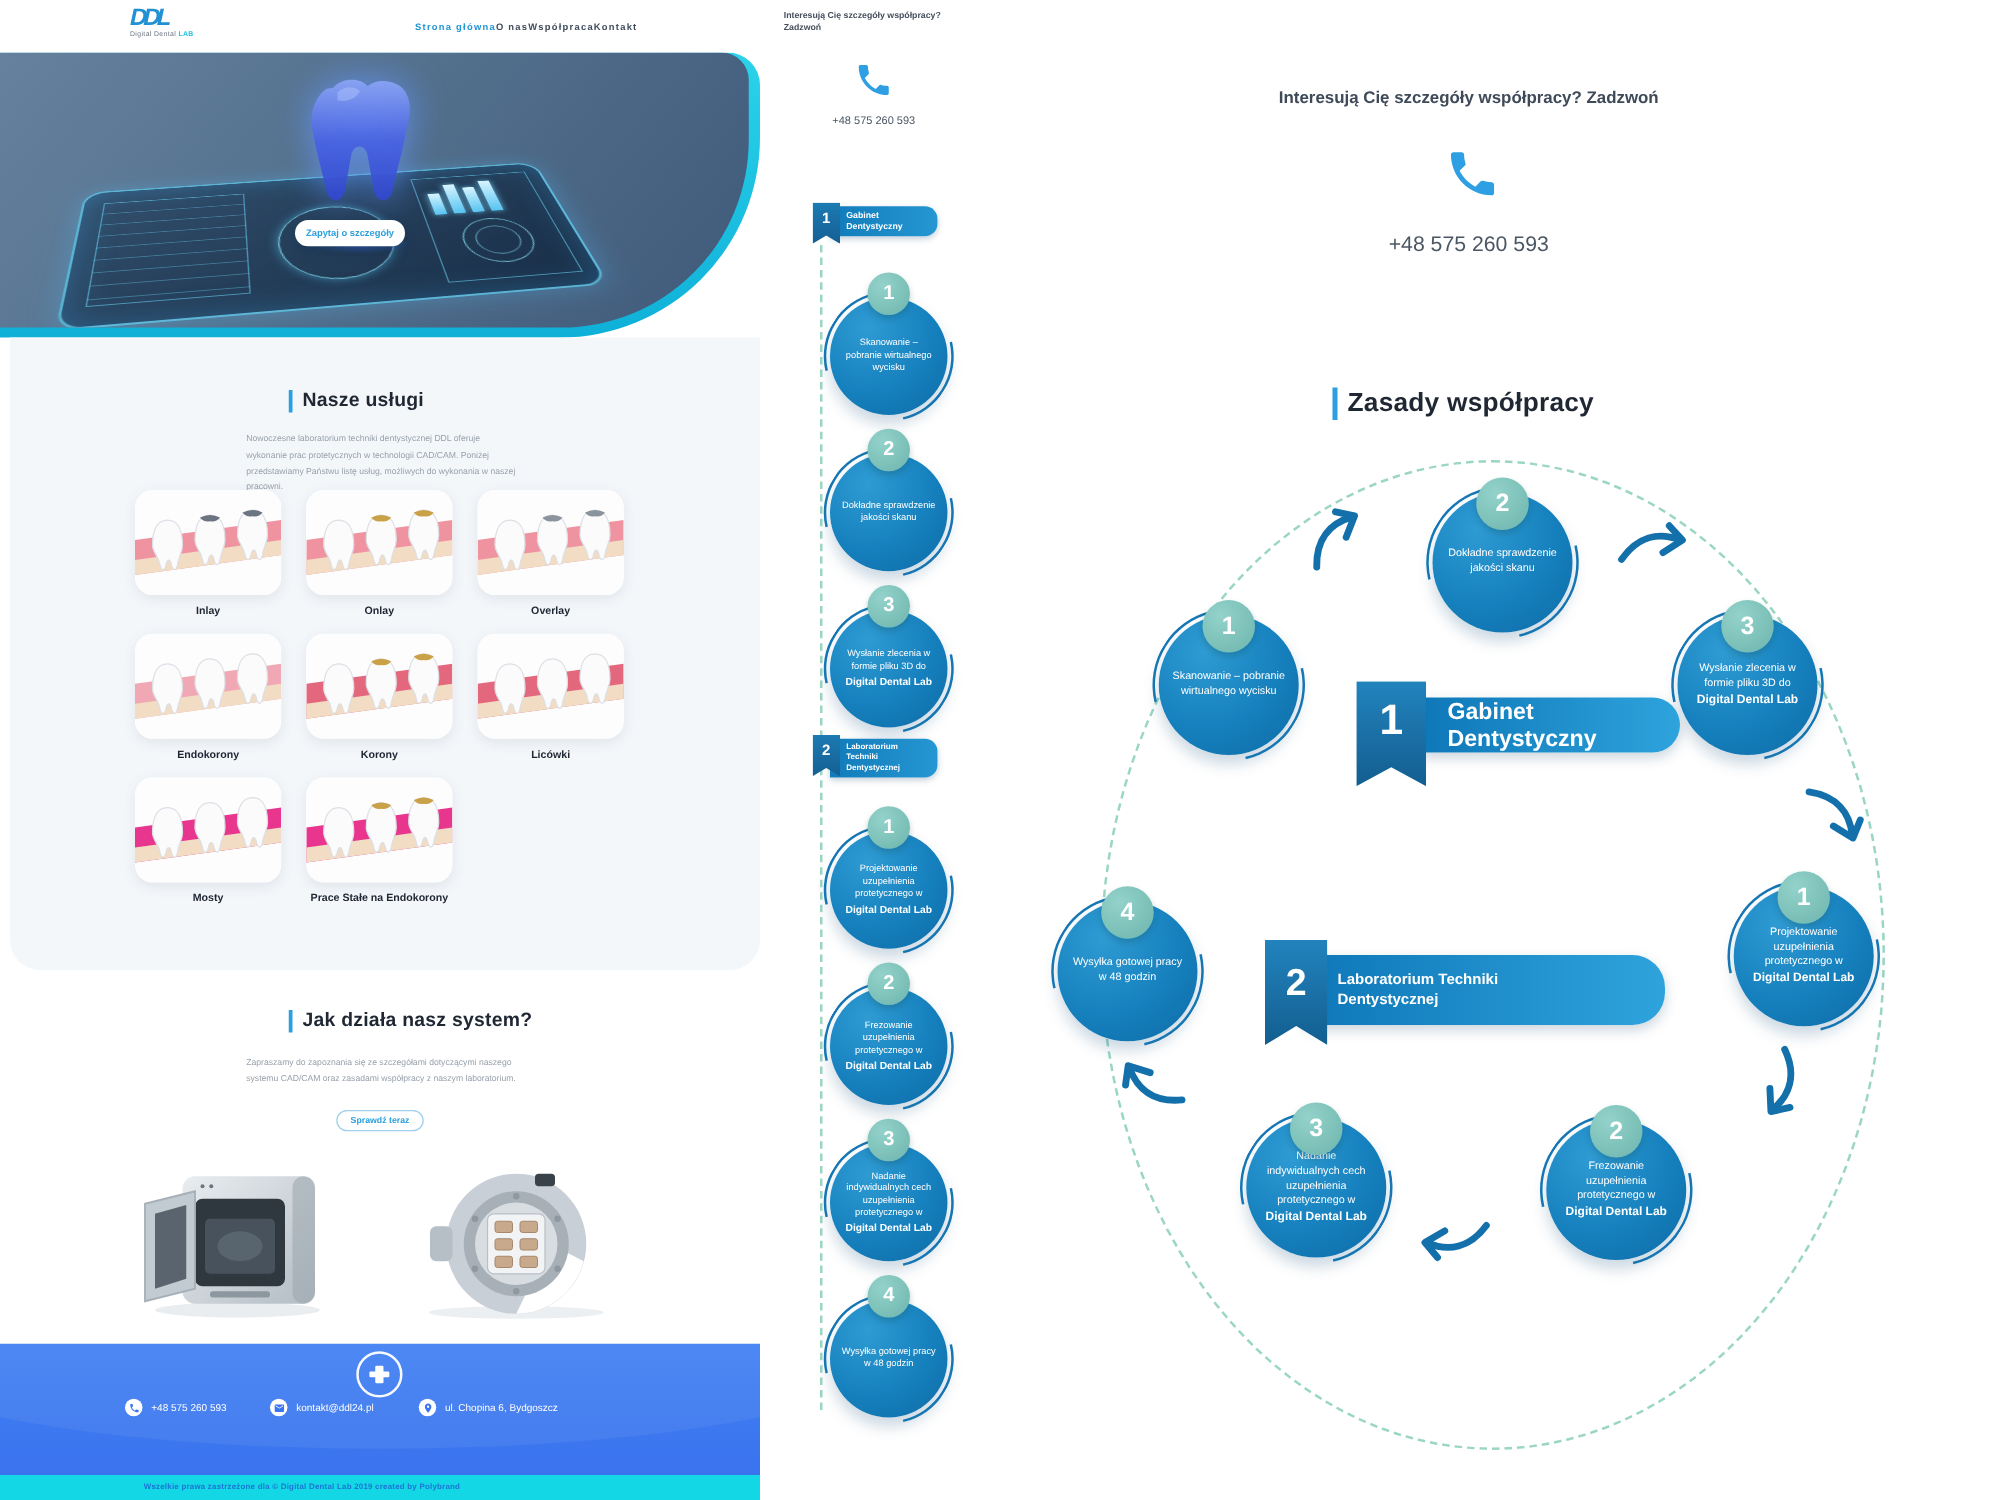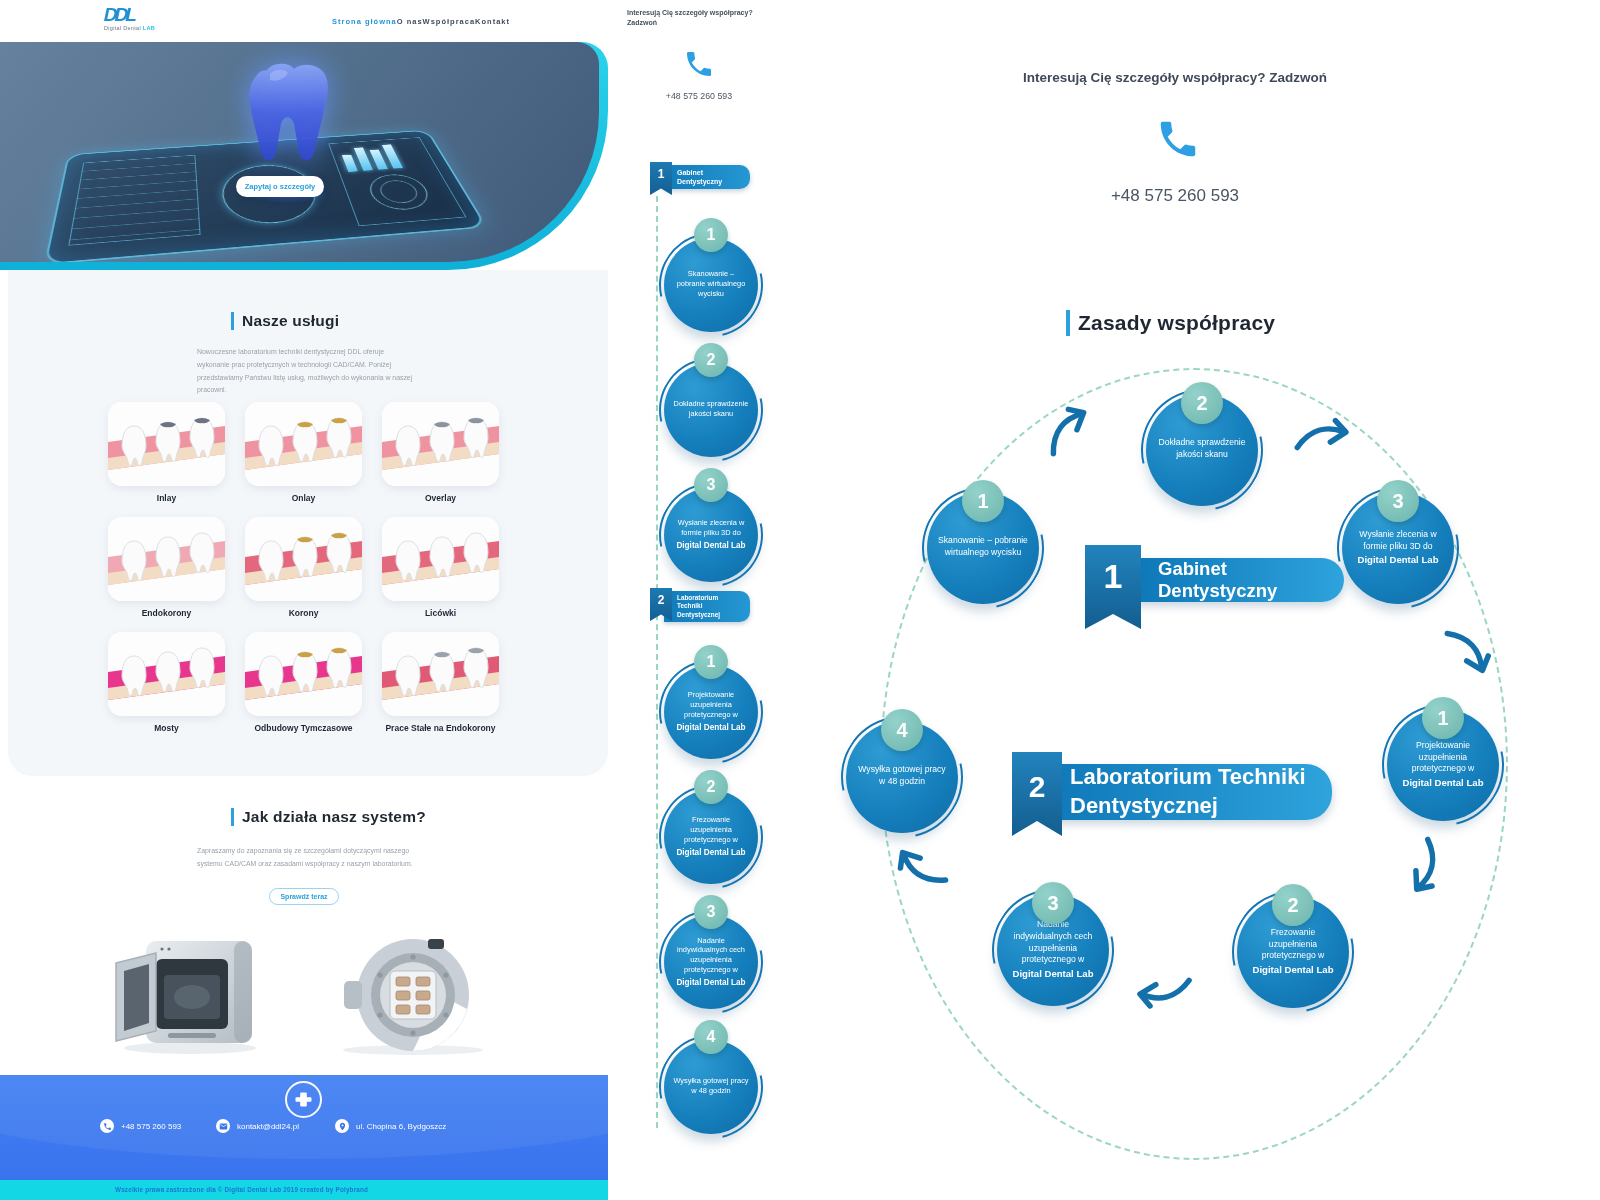--- a/index.html
+++ b/index.html
@@ -35,21 +35,21 @@
   .tooth-glow { position:absolute; left:245px; top:145px; width:85px; height:16px; border-radius:50%; background:radial-gradient(closest-side,rgba(70,110,230,.55),rgba(70,110,230,0)); }
   .hero-btn { position:absolute; left:236px; top:134px; width:88px; height:21px; border-radius:11px; background:#fff; color:#2ba0dd; font-size:7.5px; font-weight:600; display:flex; align-items:center; justify-content:center; box-shadow:0 4px 10px rgba(0,40,80,.28); cursor:pointer; }
 
   
   .services { position:absolute; left:8px; top:270px; width:600px; height:506px; background:#f4f7fa; border-radius:0 0 24px 24px; }
   .sec-head { position:absolute; display:flex; align-items:center; gap:8px;padding-left:34px; }
   .sec-head .bar { display:block; width:3px; height:18px; background:#2c9fe0; }
   .sec-head .txt { font-size:15.5px; font-weight:800; color:#1f2733; letter-spacing:.2px; white-space:nowrap; }
   .svc-head { left:189px; top:42px; }
   .svc-intro { position:absolute; left:189px; top:76px; width:216px; font-size:6.9px; line-height:1.85; color:#98a1ac; }
-  .svc-grid { position:absolute; left:100px; top:132px; width:400px; display:grid; grid-template-columns:117px 117px 117px; column-gap:20px; row-gap:0; }
+  .svc-grid { position:absolute; left:100px; top:122px; width:400px; display:grid; grid-template-columns:117px 117px 117px; column-gap:20px; row-gap:0; }
   .svc-cell { margin-bottom:14px; }
   .svc-card { width:117px; height:84px; border-radius:14px; background:#fff; overflow:hidden; box-shadow:0 3px 10px rgba(30,60,90,.09); }
   .svc-card svg { display:block; width:100%; height:100%; }
   .svc-label { text-align:center; font-size:8.5px; font-weight:700; color:#1e2633; margin-top:7px; }
   .svc-cell:nth-child(1){ --inlay:#6b7480; }
   .svc-cell:nth-child(2){ --inlay:#c9a248; }
   .svc-cell:nth-child(3){ --inlay:#8a939e; }
   .svc-cell:nth-child(4){ --gum:#f0a9b4; --inlay:transparent; }
   .svc-cell:nth-child(5){ --gum:#e4687d; --inlay:#c9a248; }
   .svc-cell:nth-child(6){ --gum:#e4687d; --inlay:transparent; }
@@ -111,21 +111,21 @@
   .d-head { left:1032px; top:310px; }
   .d-head .bar { width:4px; height:26px; background:#2c9fe0; }
   .d-head .txt { font-size:21px; }
   .ellipse { position:absolute; left:880px; top:368px; width:628px; height:792px; border:2px dashed #9bd6c3; border-radius:50%; }
   .ribbon { position:absolute; }
   .rb-bm { position:absolute; background:linear-gradient(180deg,#2283bd,#135e90); clip-path:polygon(0 0,100% 0,100% 100%,50% 82%,0 100%); color:#fff; font-weight:700; text-align:center; z-index:3; box-shadow:2px 3px 5px rgba(10,50,90,.2); }
   .rb-bn { position:absolute; background:linear-gradient(90deg,#0e77b8,#2ea3dc); color:#fff; font-weight:700; display:flex; align-items:center; box-shadow:0 4px 10px rgba(10,60,100,.22); }
   .rb1-bm { left:1085px; top:545px; width:56px; height:84px; font-size:34px; line-height:62px; }
   .rb1-bn { left:1136px; top:558px; width:208px; height:44px; border-radius:0 22px 22px 0; font-size:18.5px; padding-left:22px; z-index:2; }
   .rb2-bm { left:1012px; top:752px; width:50px; height:84px; font-size:30px; line-height:70px; }
-  .rb2-bn { left:1044px; top:764px; width:288px; height:56px; border-radius:0 26px 26px 0; font-size:22px; line-height:1.3; padding-left:26px; z-index:2; }
+  .rb2-bn { left:1044px; top:764px; width:288px; height:56px; border-radius:0 26px 26px 0; font-size:12px; line-height:1.3; padding-left:26px; z-index:2; }
   .arrow { position:absolute; width:56px; height:44px; }
   .arrow svg { display:block; width:100%; height:100%; }
 </style>
 </head>
 <body>
 
 <svg width="0" height="0" style="position:absolute">
   <defs>
     <linearGradient id="toothGrad" x1="0" y1="0" x2="0" y2="1">
       <stop offset="0" stop-color="#8ca6f7"></stop>
@@ -257,28 +257,20 @@
             </div>
           <div class="svc-label">Licówki</div>
         </div>
         <div class="svc-cell">
           <div class="svc-card">
               <svg viewBox="0 0 117 84">
                 <use href="#teethScene"></use>
               </svg>
             </div>
           <div class="svc-label">Mosty</div>
-        </div>
-        <div class="svc-cell">
-          <div class="svc-card">
-              <svg viewBox="0 0 117 84">
-                <use href="#teethScene"></use>
-              </svg>
-            </div>
-          <div class="svc-label">Odbudowy Tymczasowe</div>
         </div>
         <div class="svc-cell">
           <div class="svc-card">
               <svg viewBox="0 0 117 84">
                 <use href="#teethScene"></use>
               </svg>
             </div>
           <div class="svc-label">Prace Stałe na Endokorony</div>
         </div>
       </div>

